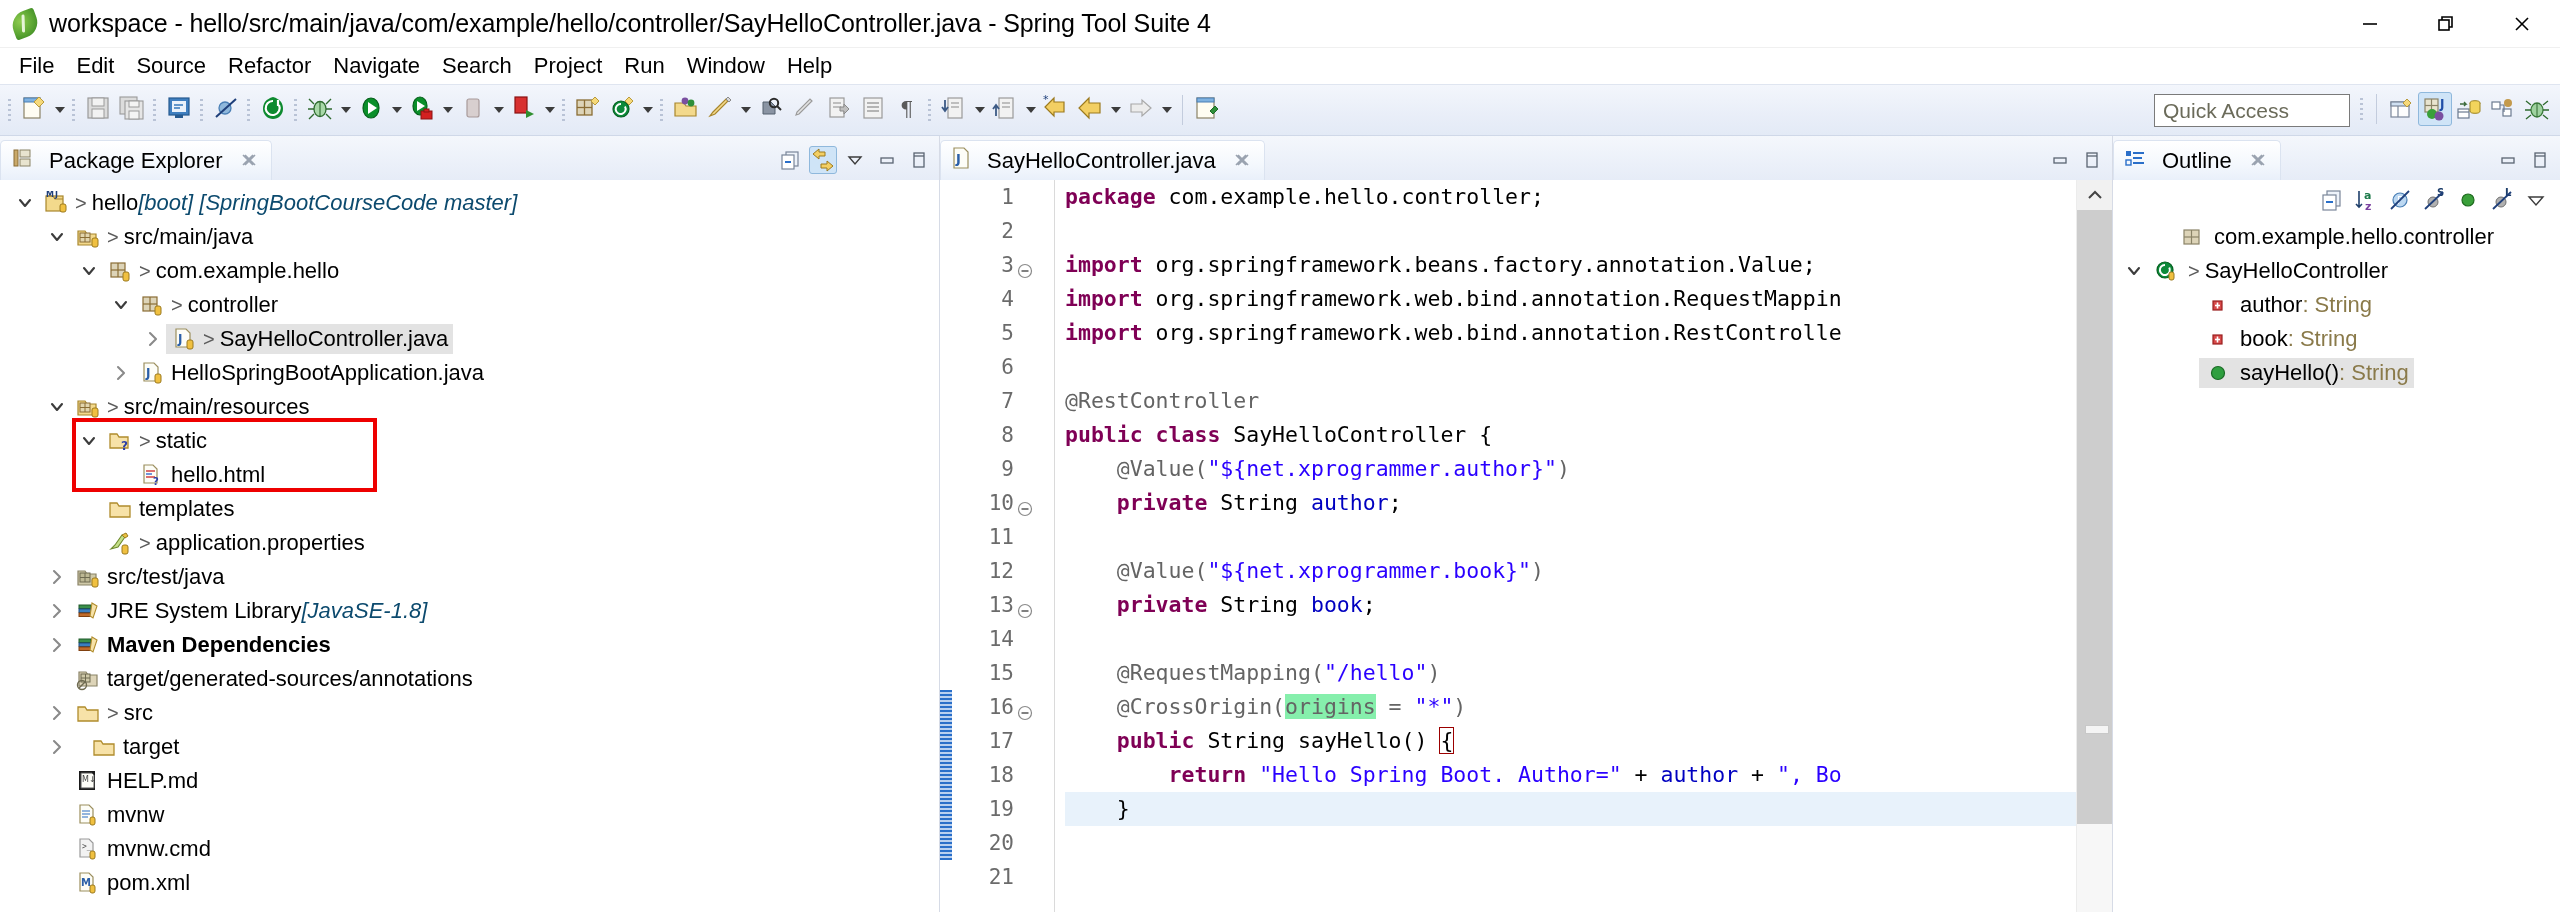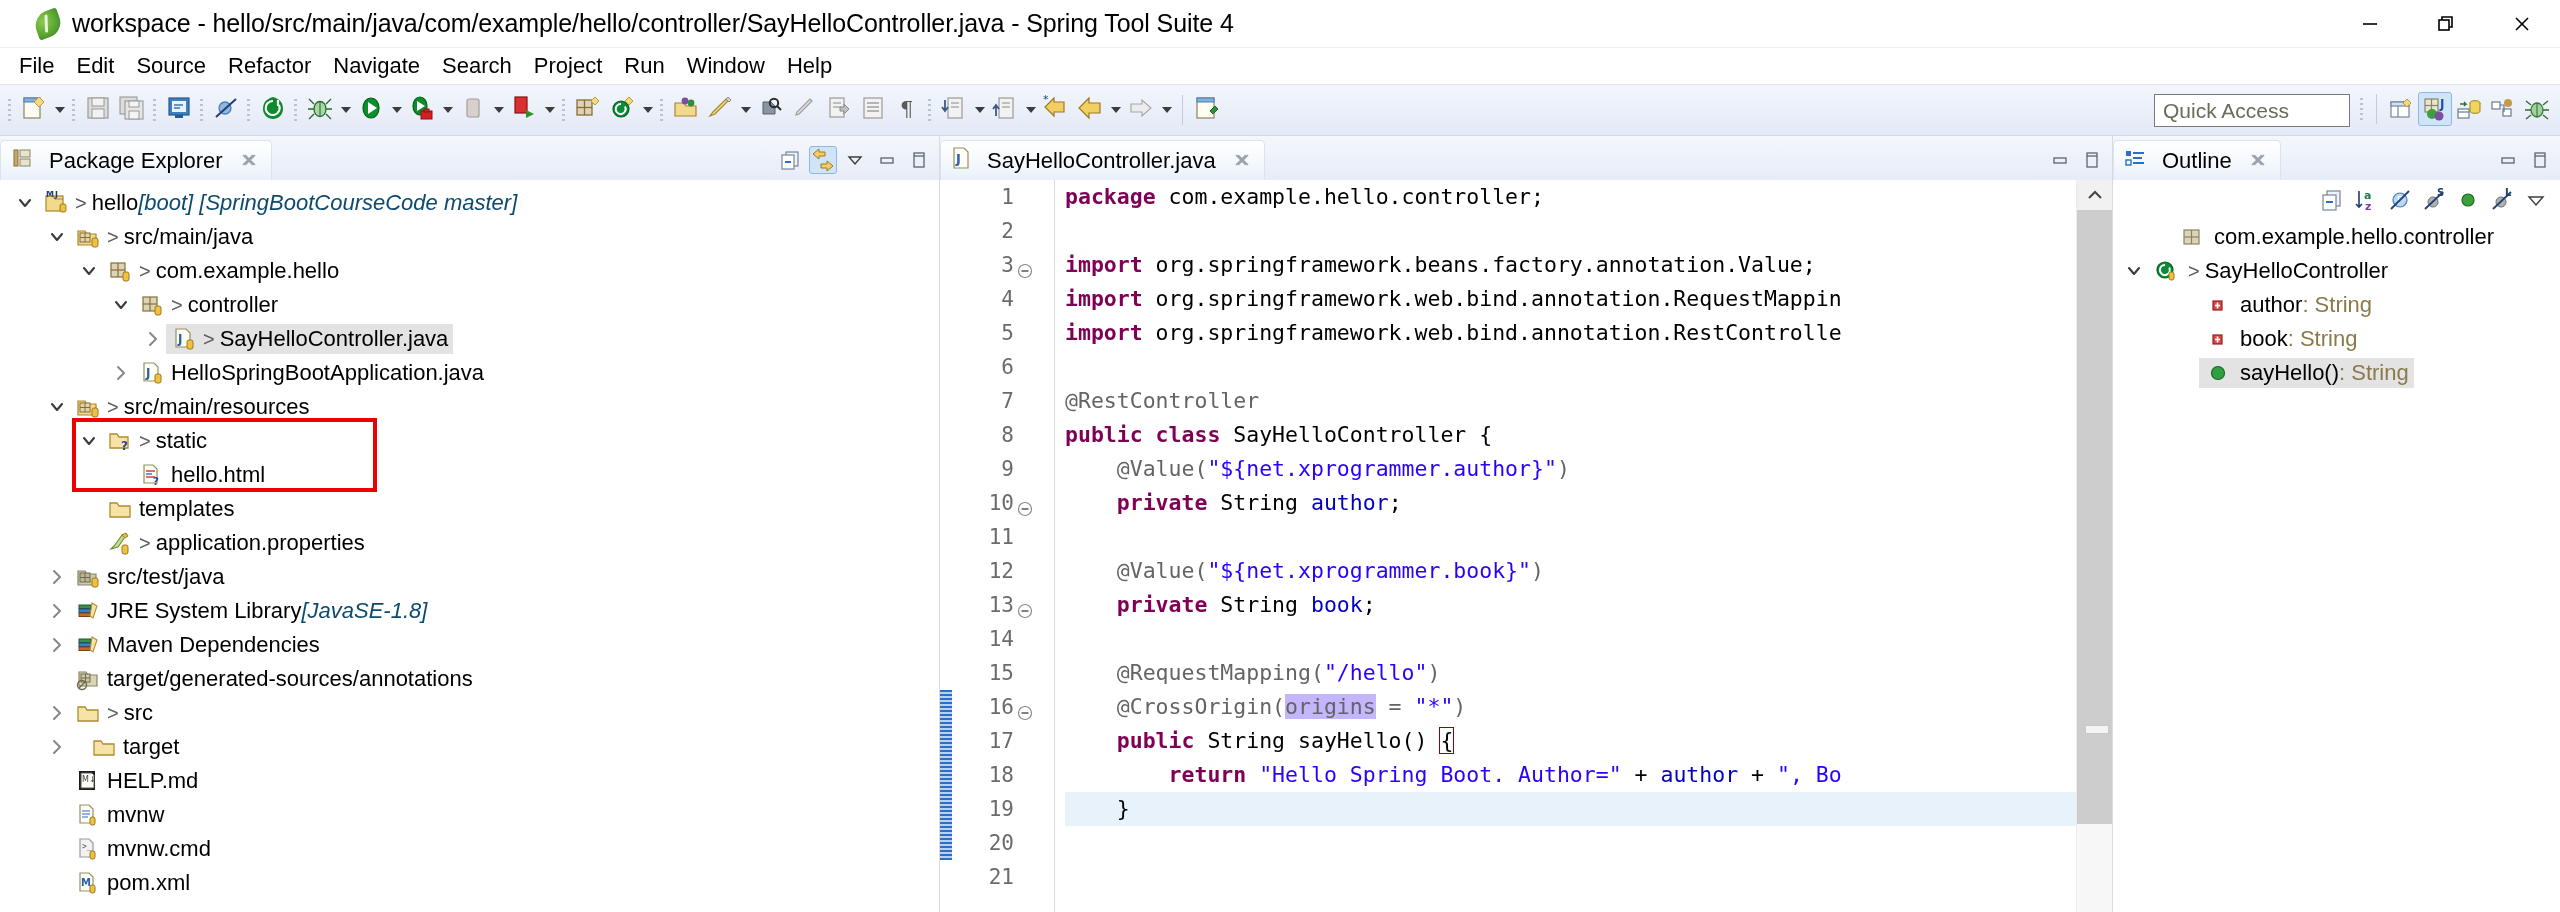--- a/index.html
+++ b/index.html
@@ -8,21 +8,20 @@
     font-family: "Liberation Sans", sans-serif;
     background: #ffffff;
     overflow: hidden;
   }
 
   
   .titlebar {
     height: 48px; display: flex; align-items: center;
     background: #ffffff; border-bottom: 1px solid #f0f0f0;
     position: relative;
-    padding-left: 23px;
   }
   .app-logo {
     width: 30px; height: 30px; margin-left: 10px; margin-right: 9px;
     flex: 0 0 auto; position: relative;
   }
   .app-logo .leaf {
     position: absolute; inset: 2px;
     background: radial-gradient(circle at 35% 35%, #8ecb4f 0%, #5aa532 55%, #2f7a1e 100%);
     border-radius: 60% 10% 60% 10%;
     transform: rotate(-20deg);
@@ -166,21 +165,21 @@
     border-left: 1px solid #dadada;
     padding-left: 10px;
     margin-left: 36px;
   }
   .cline { height: 34px; line-height: 34px; white-space: pre; color: #000; }
   .cline.cur { background: #e8f2fb; }
   .kw { color: #7f0055; font-weight: bold; }
   .str { color: #2a00ff; }
   .ann { color: #646464; }
   .fld { color: #0000c0; }
-  .hl-occ { background: #c4b5fd; }
+  .hl-occ { background: #86efac; }
   .brk { outline: 1px solid #9b0000; }
   .vscroll {
     width: 36px; flex: 0 0 auto; background: #f7f7f7;
     border-left: 1px solid #ececec; position: relative;
   }
   .vscroll .up {
     position:absolute; top:0; left:0; right:0; height:30px;
     background:#f1f1f1; display:flex; align-items:center; justify-content:center;
   }
   .vthumb { position:absolute; left:0; width:36px; background:#cdcdcd; }
@@ -765,21 +764,21 @@
                 <rect x="3" y="6" width="12" height="3.5" fill="#3a8f4a" stroke="#1f5a2a" stroke-width="1"></rect>
                 <rect x="3" y="10" width="12" height="3.5" fill="#3a7fc0" stroke="#1f4f80" stroke-width="1"></rect>
                 <rect x="3" y="14" width="12" height="3.5" fill="#c06a2a" stroke="#804010" stroke-width="1"></rect>
                 <path d="M16 4 L21 7 L17 19 L14 17 Z" fill="#f7e2a8" stroke="#b08c2c" stroke-width="1.1"></path>
               </svg>
             </span>
             <span>JRE System Library</span>
             <span class="dim"> [JavaSE-1.8]</span>
           </span>
         </div>
-        <div class="trow" style="padding-left: 44px;">
+        <div class="trow" style="padding-left: 44px; font-weight: bold;">
           <span class="twist">
             <svg width="18" height="18" viewBox="0 0 18 18">
               <polyline points="6,3 12,9 6,15" fill="none" stroke="#8a8a8a" stroke-width="2.1" stroke-linecap="round" stroke-linejoin="round"></polyline>
             </svg>
           </span>
           <span class="tlabelwrap">
             <span class="ticon">
               <svg width="26" height="24" viewBox="0 0 26 24">
                 <rect x="3" y="6" width="12" height="3.5" fill="#3a8f4a" stroke="#1f5a2a" stroke-width="1"></rect>
                 <rect x="3" y="10" width="12" height="3.5" fill="#3a7fc0" stroke="#1f4f80" stroke-width="1"></rect>

